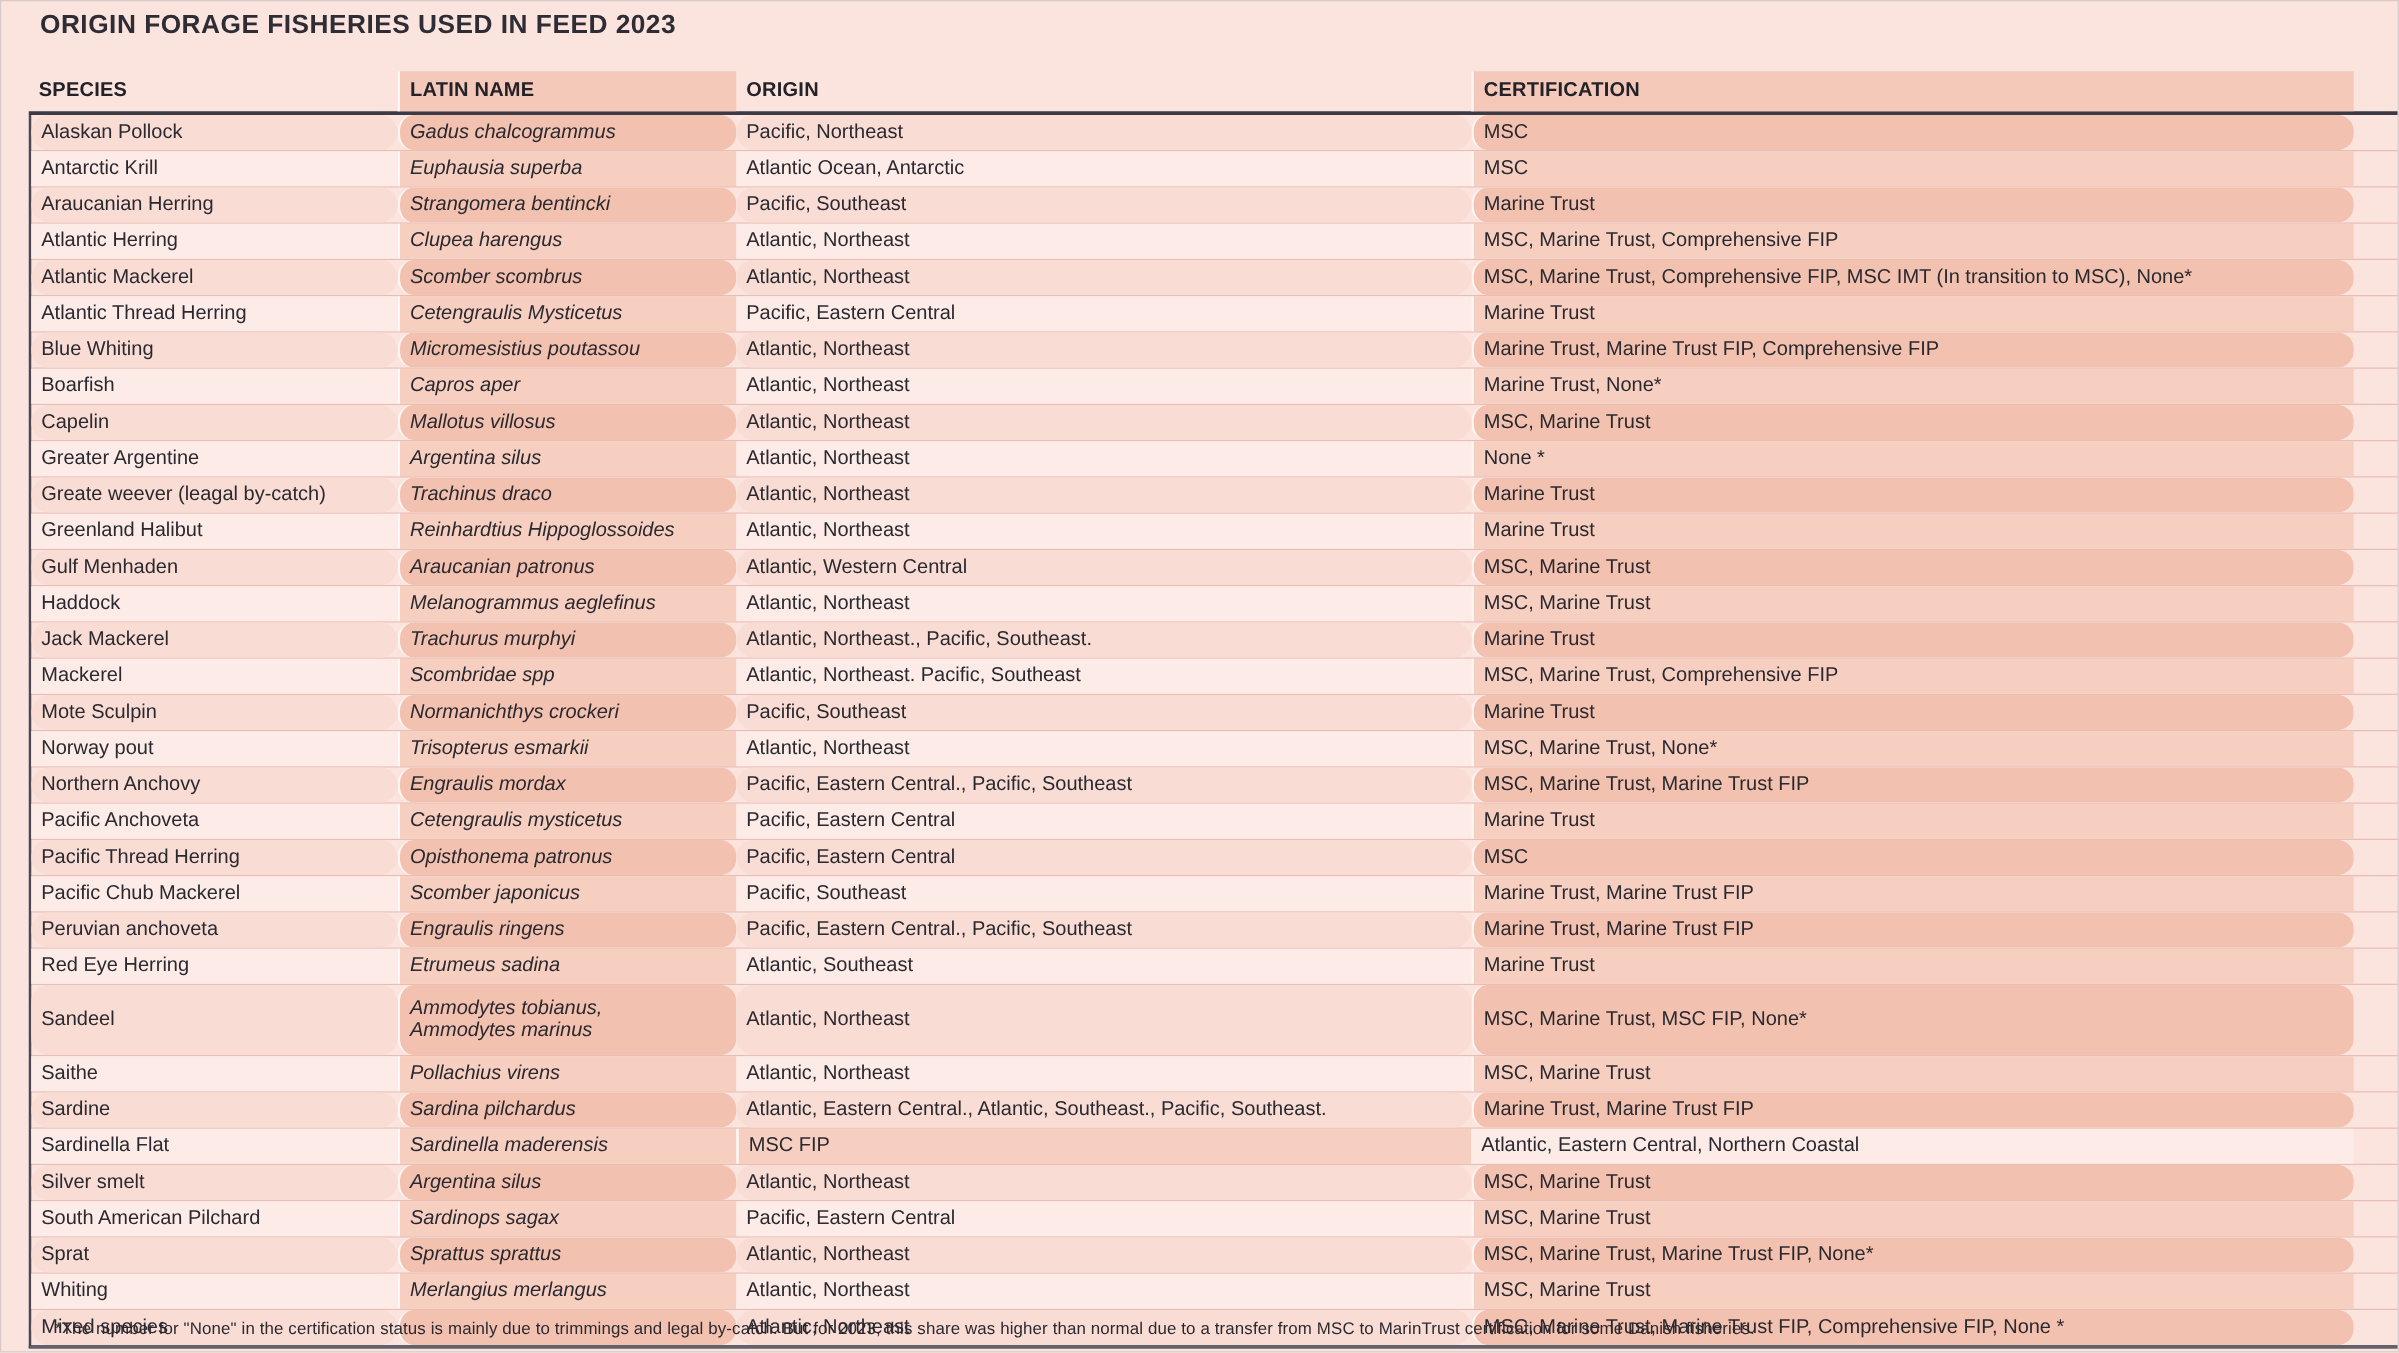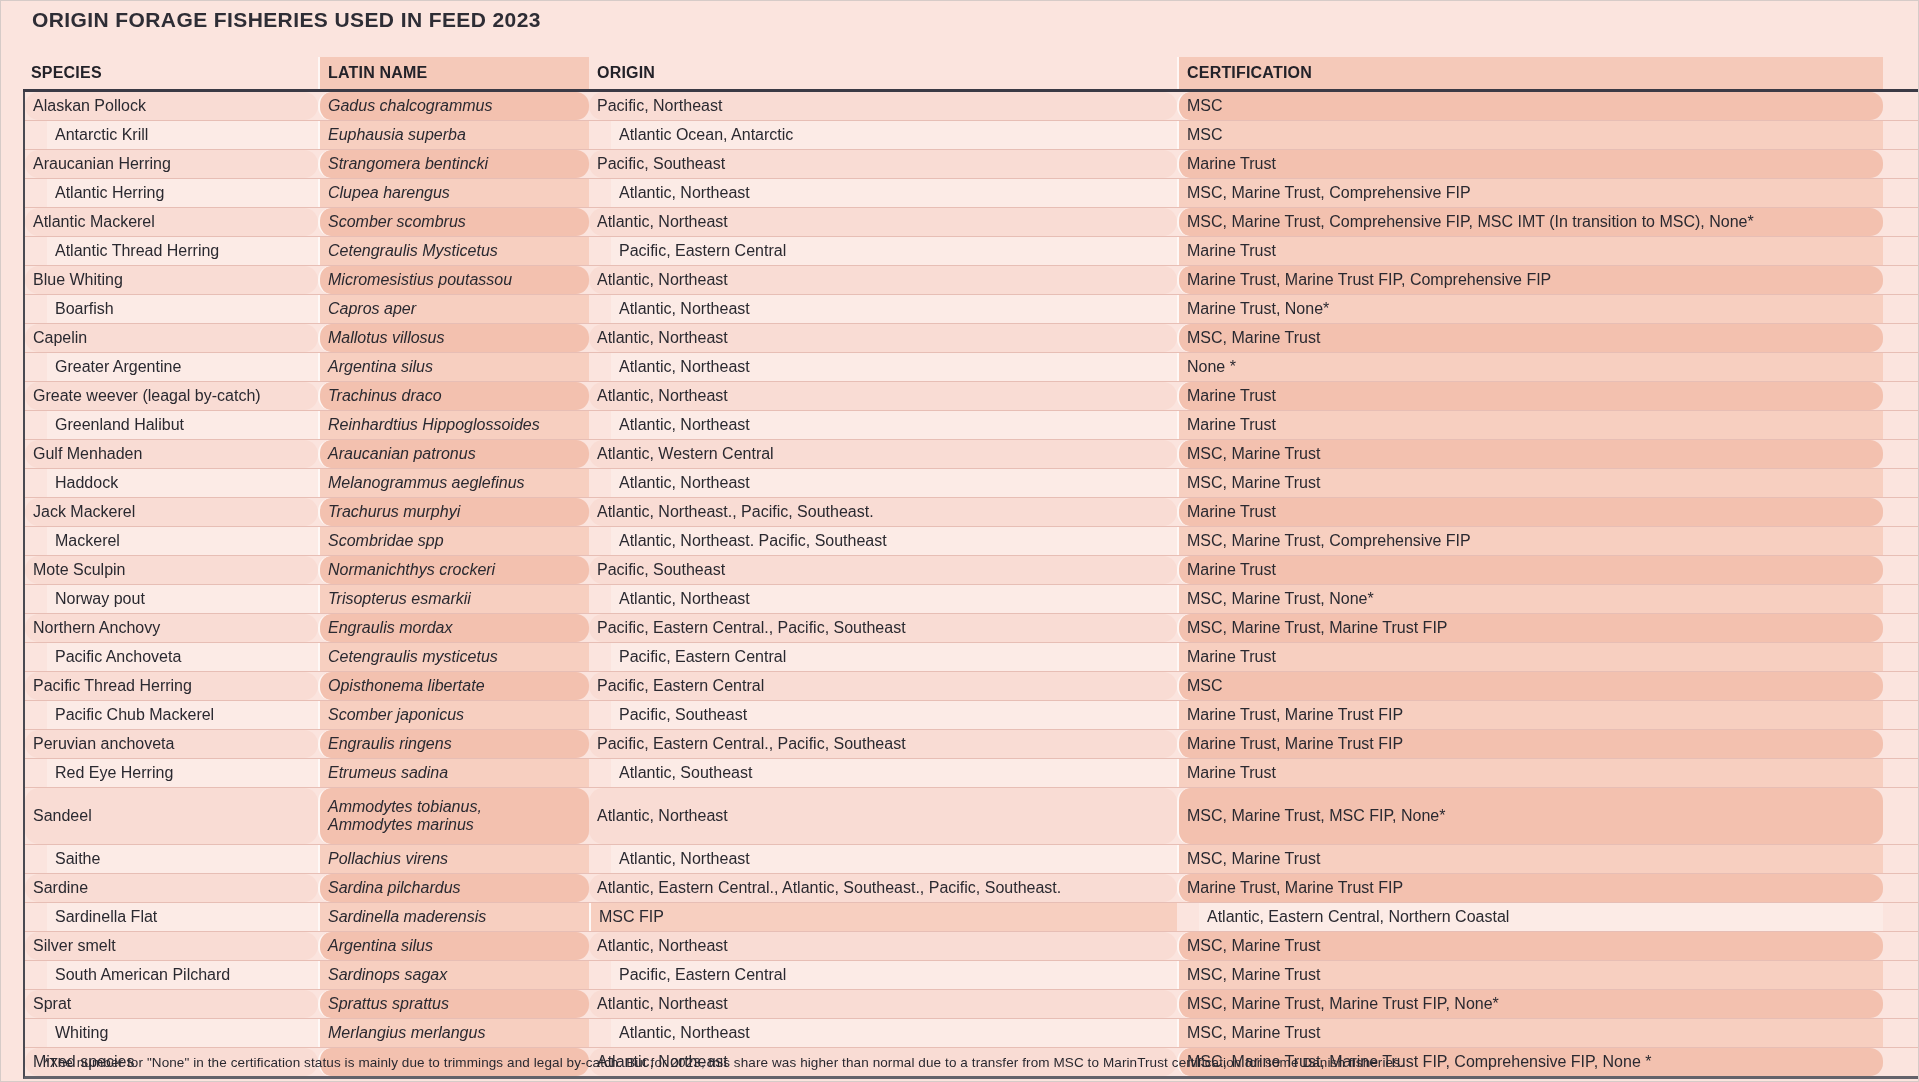--- a/index.html
+++ b/index.html
@@ -48,21 +48,21 @@
   .cell{
     display:flex;align-items:center;
     font-size:16px;line-height:1.15;color:#2a2930;
     padding-left:8px;box-sizing:border-box;
     white-space:nowrap;overflow:hidden;
   }
   .cell.latin{font-style:italic;white-space:pre-line;}
   .cell.band{border-left:2px solid rgba(255,255,255,0.85);}
   .row.dark .cell.plain{background:#f9dcd4;border-radius:14px;}
   .row.dark .cell.band{background:#f3c1af;border-radius:13px;}
-  .row.light .cell.plain{background:#fcebe6;margin-left:22px;}
+  .row.light .cell.plain{background:#fcebe6;}
   .row.light .cell.band{background:#f7cfc0;}
   .footnote{
     position:absolute;left:43px;top:1054px;
     font-size:13.5px;color:#2a2930;letter-spacing:0.1px;
   }
 </style>
 </head>
 <body>
 
 <div class="sheet">
@@ -211,21 +211,21 @@
 
   <div class="row light">
     <div class="cell plain species">Pacific Anchoveta</div>
     <div class="cell band latin">Cetengraulis mysticetus</div>
     <div class="cell plain origin">Pacific, Eastern Central</div>
     <div class="cell band cert">Marine Trust</div>
   </div>
 
   <div class="row dark">
     <div class="cell plain species">Pacific Thread Herring</div>
-    <div class="cell band latin">Opisthonema libertate</div>
+    <div class="cell band latin">Opisthonema patronus</div>
     <div class="cell plain origin">Pacific, Eastern Central</div>
     <div class="cell band cert">MSC</div>
   </div>
 
   <div class="row light">
     <div class="cell plain species">Pacific Chub Mackerel</div>
     <div class="cell band latin">Scomber japonicus</div>
     <div class="cell plain origin">Pacific, Southeast</div>
     <div class="cell band cert">Marine Trust, Marine Trust FIP</div>
   </div>

